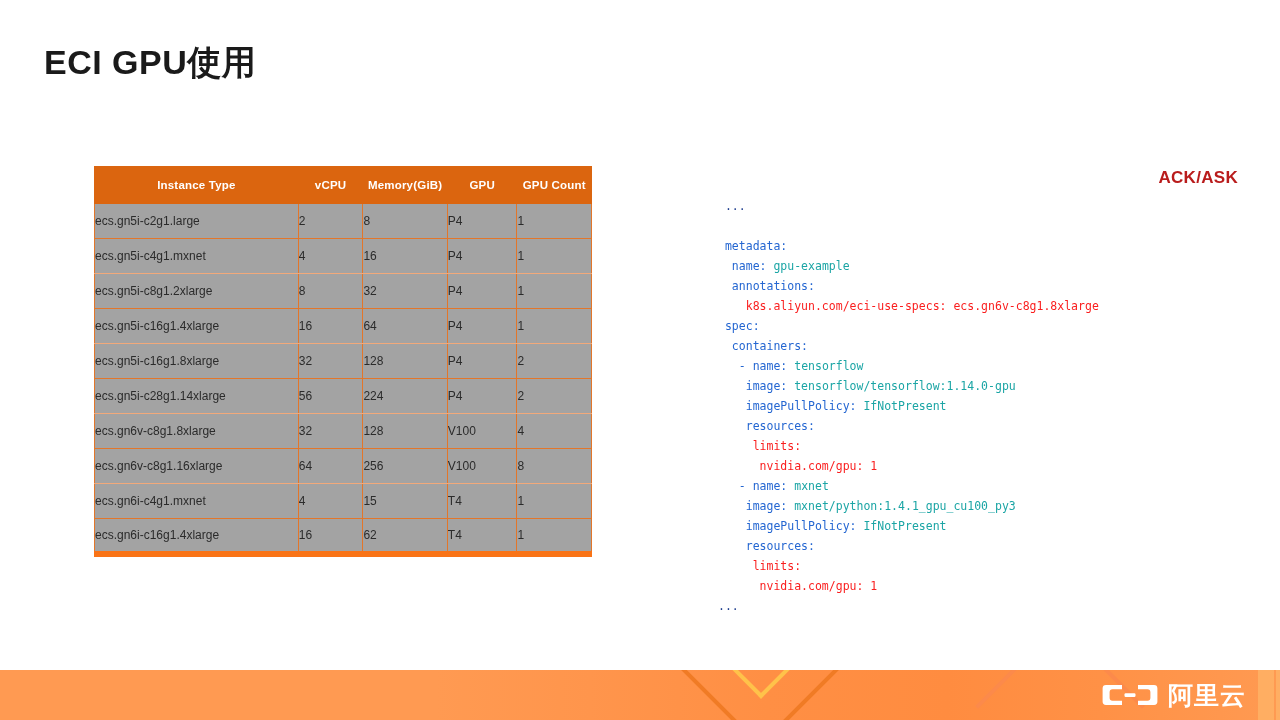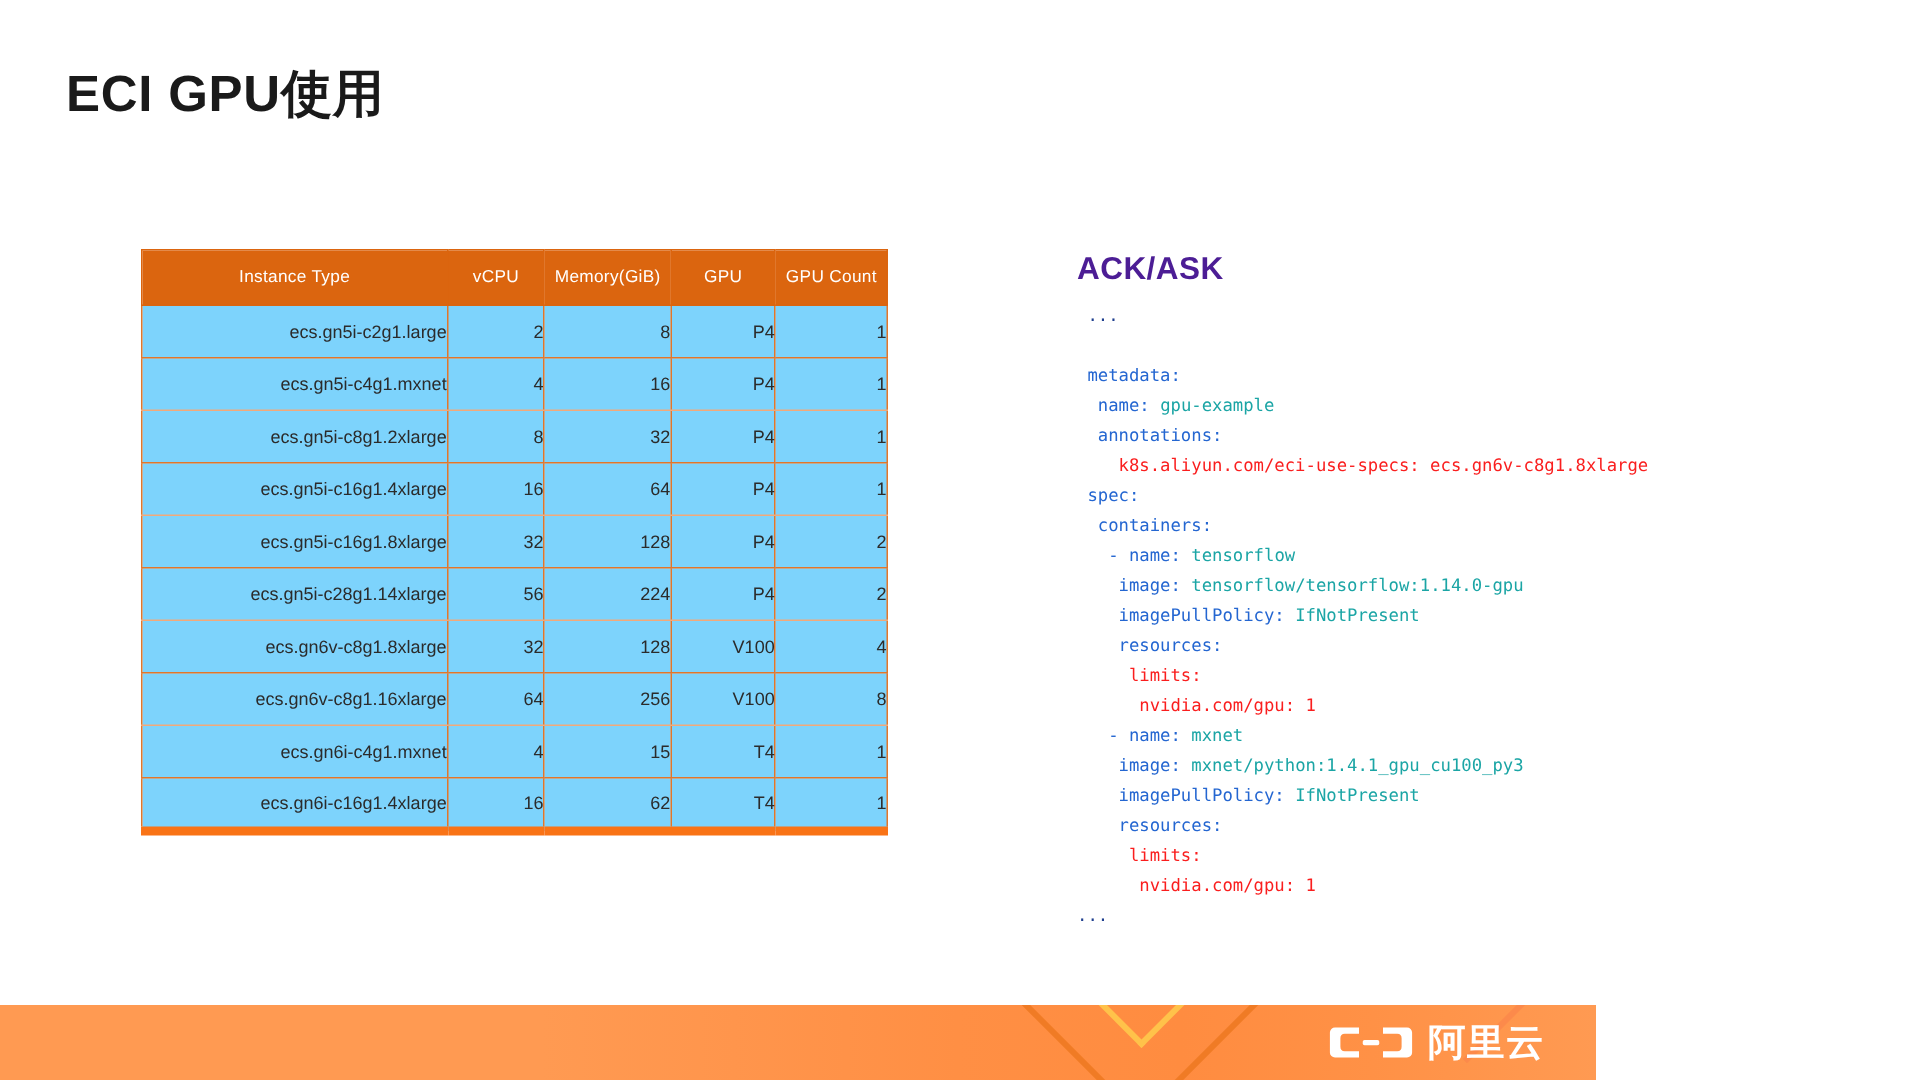--- a/index.html
+++ b/index.html
@@ -39,37 +39,37 @@
   }
   table.spec-table {
     width: 100%;
     border-collapse: collapse;
     table-layout: fixed;
   }
   table.spec-table thead th {
     background: #DB650F;
     color: #ffffff;
     font-size: 11.5px;
-    font-weight: normal;
+    font-weight: bold;
     height: 37px;
     text-align: center;
     vertical-align: middle;
     border: 1px solid #DB650F;
     letter-spacing: 0.2px;
   }
   table.spec-table tbody td {
     height: 35px;
-    text-align: right;
+    text-align: left;
     vertical-align: middle;
     font-size: 12px;
     color: #2b2b2b;
     border-left: 1px solid #E2762A;
     border-right: 1px solid #E2762A;
     border-bottom: 1px solid #E2762A;
-    background: #7dd3fc;
+    background: #a3a3a3;
   }
   table.spec-table tbody tr:nth-child(even) td {
     border-bottom-color: #F2A97A;
   }
   table.spec-table tbody tr:last-child td {
     border-bottom: 6px solid #f97316;
   }
   td.inst-name {
     color: #E5A23C;
     font-size: 12px;
@@ -81,45 +81,46 @@
   .col-cnt  { width: 15%; }
 
   
   .code-panel {
     position: absolute;
     left: 718px;
     top: 168px;
     width: 520px;
   }
   .code-heading {
-    font-size: 21px;
+    font-size: 17px;
     font-weight: bold;
-    color: #4c1d95;
+    color: #b91c1c;
     margin-bottom: 8px;
     letter-spacing: 0.3px;
+    text-align: right;
   }
   .code-block {
     font-family: "DejaVu Sans Mono", monospace;
     font-size: 11.5px;
     line-height: 20px;
     white-space: pre;
   }
   .code-line { white-space: pre; }
   .c-key   { color: #2466D1; }
   .c-val   { color: #1BA5A5; }
   .c-red   { color: #FA1E1E; }
   .c-navy  { color: #1F3F8F; }
   .c-plain { color: #2466D1; }
 
   
   .footer {
     position: absolute;
     left: 0;
     bottom: 0;
-    width: 1064px;
+    width: 1280px;
     height: 50px;
     background: linear-gradient(90deg,
         #FF9A52 0%,
         #FF9A52 34%,
         #FF954C 46%,
         #FF8F44 60%,
         #FF8C40 74%,
         #FF9146 86%,
         #FF9A52 100%);
     overflow: hidden;

